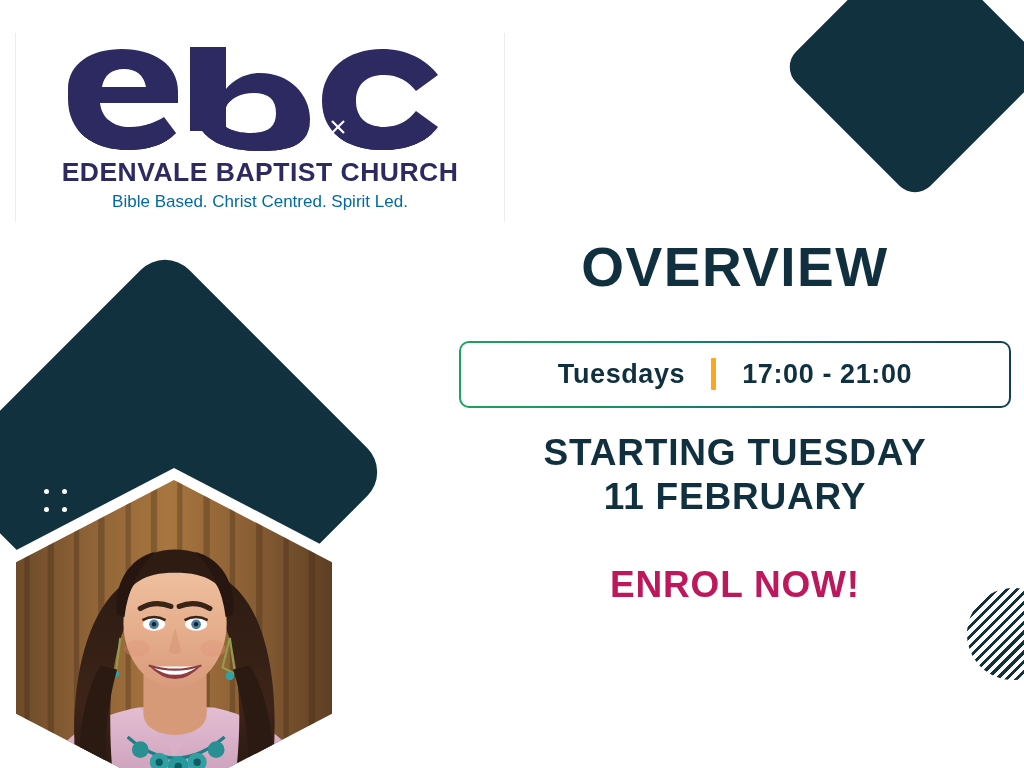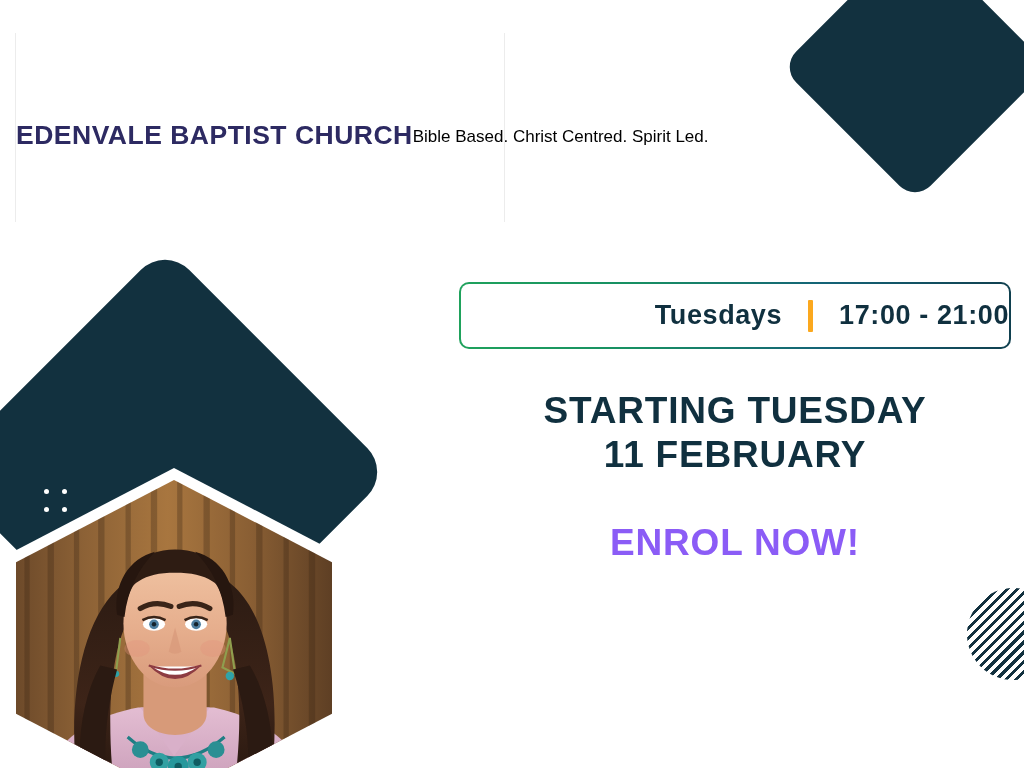--- a/index.html
+++ b/index.html
@@ -57,37 +57,37 @@
   #logo-card {
     position: absolute;
     left: 15px;
     top: 33px;
     width: 490px;
     height: 189px;
     border-left: 1px solid #ececec;
     border-right: 1px solid #ececec;
     box-sizing: border-box;
     display: flex;
-    flex-direction: row;
+    flex-direction: column;
     align-items: center;
     justify-content: flex-start;
     padding-top: 14px;
   }
   #logo-mark { width: 400px; height: 108px; display:block; }
   #logo-name {
     font-weight: bold;
     font-size: 26.5px;
     letter-spacing: 0.5px;
     color: #2d2a62;
     margin-top: 2px;
     white-space: nowrap;
   }
   #logo-tagline {
     font-size: 17px;
-    color: #000000;
+    color: #0369a1;
     margin-top: 4px;
     white-space: nowrap;
     font-weight: 300;
   }
 
   
   #portrait-wrap {
     position: absolute;
     left: 4px;
     top: 468px;
@@ -155,52 +155,52 @@
     width: 552px;
     height: 67px;
     box-sizing: border-box;
     border-radius: 10px;
     background:
       linear-gradient(#ffffff, #ffffff) padding-box,
       linear-gradient(90deg, #1fa25c 0%, #178f63 32%, #146377 66%, #10404f 100%) border-box;
     border: 2px solid transparent;
     display: flex;
     align-items: center;
-    justify-content: flex-end;
+    justify-content: center;
     gap: 26px;
   }
   .sched-text {
     color: #10303f;
     font-weight: bold;
     font-size: 27px;
     letter-spacing: 0.6px;
     white-space: nowrap;
   }
   #schedule-divider {
     width: 5px;
     height: 32px;
     background: #fba81e;
     border-radius: 1px;
     flex: none;
   }
 
   
   #start-block {
-    margin-top: 40px;
+    margin-top: 23px;
     color: #10303f;
     font-weight: bold;
     font-size: 37px;
     line-height: 1.18;
     letter-spacing: 0.8px;
   }
   #start-block .sb-line { display:block; white-space: nowrap; }
 
   #cta {
     margin-top: 46px;
-    color: #8b5cf6;
+    color: #be185d;
     font-weight: bold;
     font-size: 37px;
     letter-spacing: 0.8px;
     white-space: nowrap;
   }
 </style>
 </head>
 <body>
 
 <div id="poster">
@@ -382,20 +382,21 @@
   </div>
   <div id="portrait-dots">
     <i></i>
       <i></i>
       <i></i>
       <i></i>
   </div>
 
   <div id="content">
     <h1 id="headline">
+      <span class="hl-line">OVERVIEW</span>
     </h1>
 
     <div id="schedule-box">
       <span class="sched-text">Tuesdays</span>
       <span id="schedule-divider"></span>
       <span class="sched-text">17:00 - 21:00</span>
     </div>
 
     <div id="start-block">
       <span class="sb-line">STARTING TUESDAY</span>

